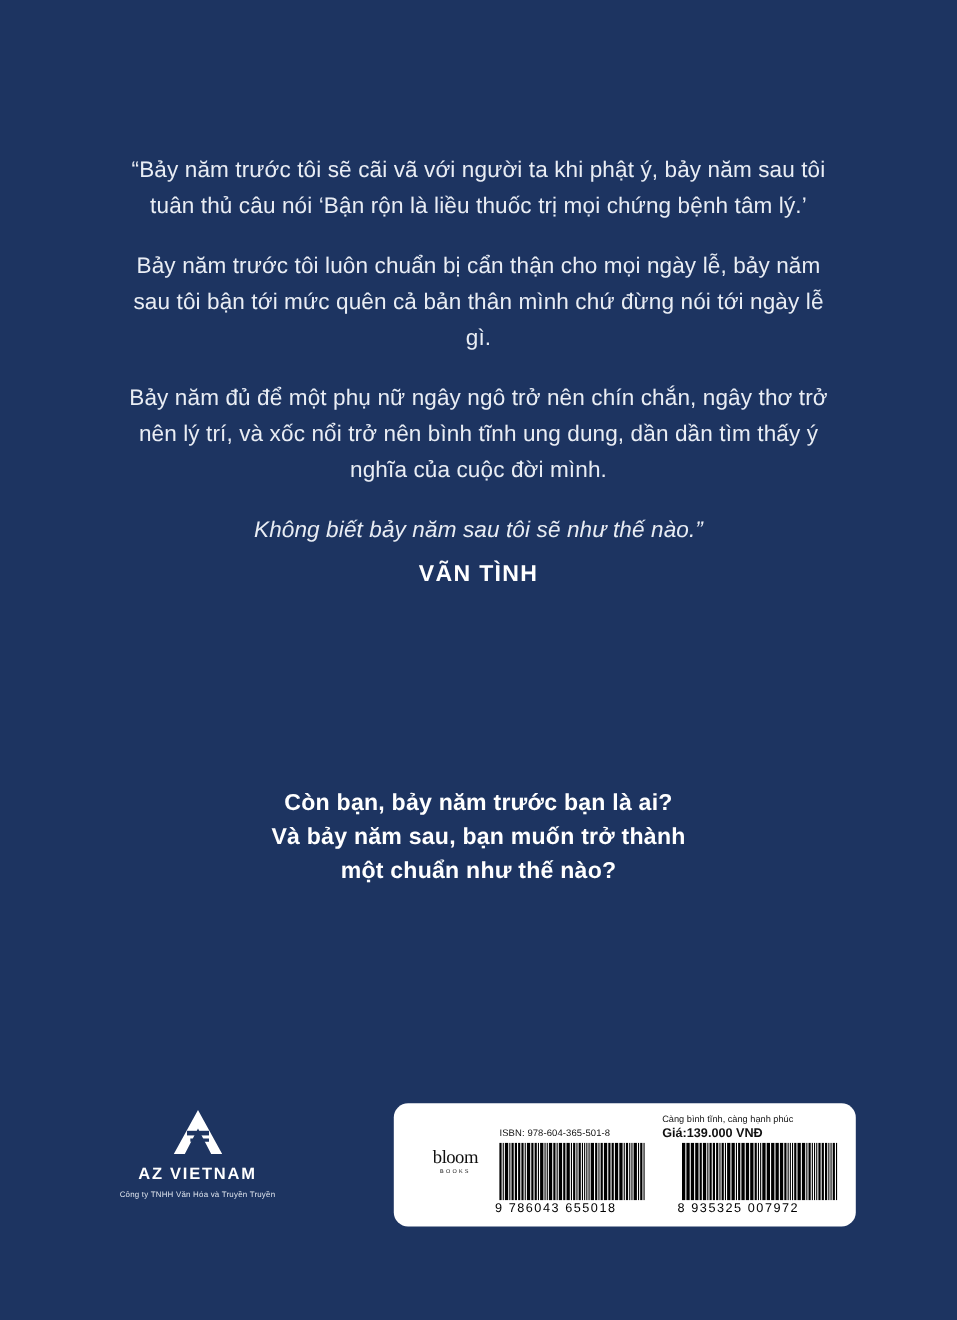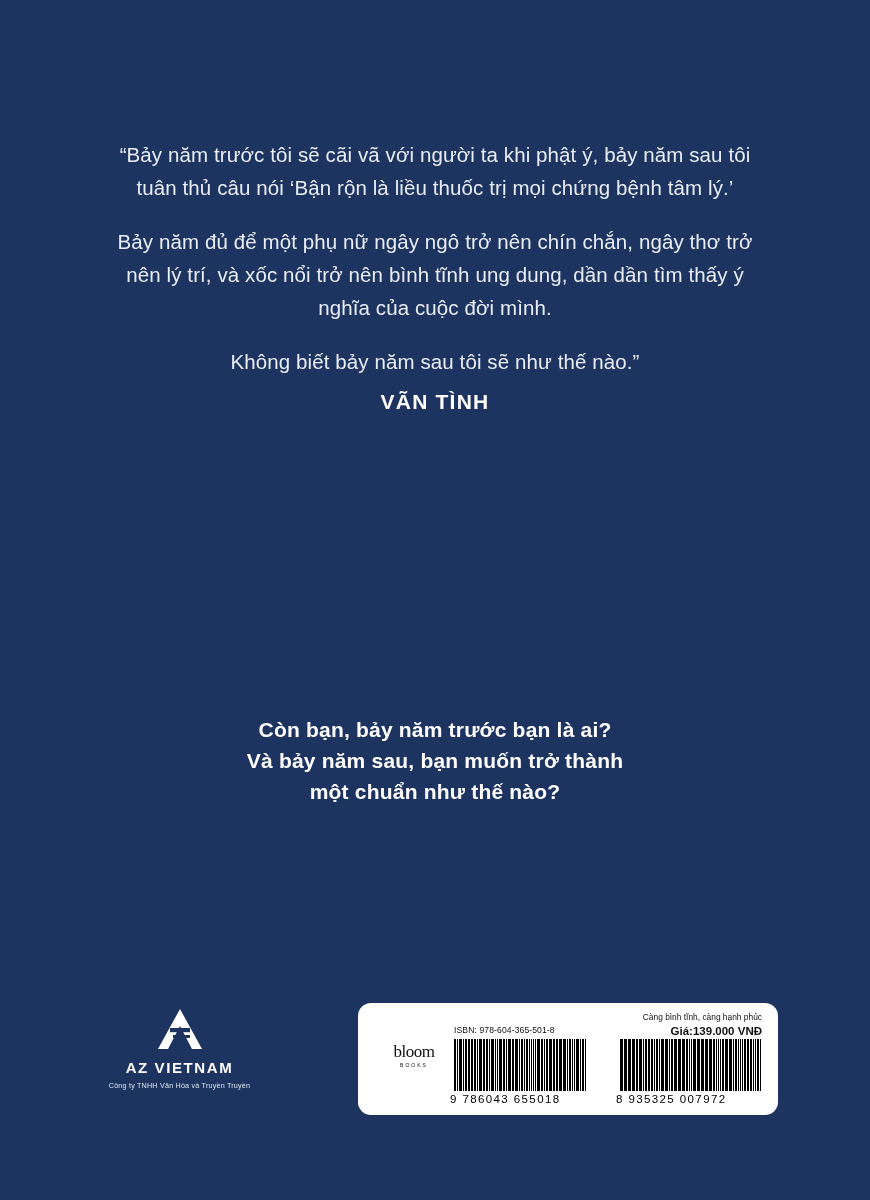--- a/index.html
+++ b/index.html
@@ -37,21 +37,21 @@
     font-size: 20.5px;
     line-height: 33px;
     margin: 0 0 20px 0;
     letter-spacing: 0.1px;
     font-weight: 300;
   }
   .quote-para.p1 { margin-bottom: 21px; }
   .quote-para.p2 { margin-bottom: 21px; }
   .quote-para.p3 { margin-bottom: 21px; }
   .quote-para.p4 { margin-bottom: 21px; }
-  .quote-para.p5 { margin-bottom: 1px; }
+  .quote-para.p5 { margin-bottom: 1px; font-style: italic; }
 
   .author {
     color: #ffffff;
     font-size: 21px;
     font-weight: bold;
     letter-spacing: 1.2px;
     text-align: center;
     margin-top: 12px;
   }
 
@@ -140,21 +140,21 @@
     font-size: 5px;
     color: #111111;
     letter-spacing: 2px;
     margin-top: 1px;
   }
 
   .tagline {
     position: absolute;
     right: 16px;
     top: 9px;
-    text-align: right;
+    text-align: left;
     width: 160px;
     margin-left: 37px;
   }
   .tagline-small {
     font-size: 8.4px;
     color: #111111;
     margin-bottom: 3px;
   }
   .tagline-price {
     font-size: 11.5px;
@@ -186,20 +186,21 @@
   .digits-1 { left: 92px; top: 90px; }
   .digits-2 { left: 258px; top: 90px; }
 </style>
 </head>
 <body>
 
 <div class="page">
 
   <div class="quote-area">
     <p class="quote-para p1">“Bảy năm trước tôi sẽ cãi vã với người ta khi phật ý, bảy năm sau tôi tuân thủ câu nói ‘Bận rộn là liều thuốc trị mọi chứng bệnh tâm lý.’</p>
+    <p class="quote-para p2">Bảy năm trước tôi luôn chuẩn bị cẩn thận cho mọi ngày lễ, bảy năm sau tôi bận tới mức quên cả bản thân mình chứ đừng nói tới ngày lễ gì.</p>
     <p class="quote-para p4">Bảy năm đủ để một phụ nữ ngây ngô trở nên chín chắn, ngây thơ trở nên lý trí, và xốc nổi trở nên bình tĩnh ung dung, dần dần tìm thấy ý nghĩa của cuộc đời mình.</p>
     <p class="quote-para p5">Không biết bảy năm sau tôi sẽ như thế nào.”</p>
     <div class="author">VÃN TÌNH</div>
   </div>
 
   <div class="question-area">
     <div class="question-line">Còn bạn, bảy năm trước bạn là ai?</div>
     <div class="question-line">Và bảy năm sau, bạn muốn trở thành</div>
     <div class="question-line">một chuẩn như thế nào?</div>
   </div>

